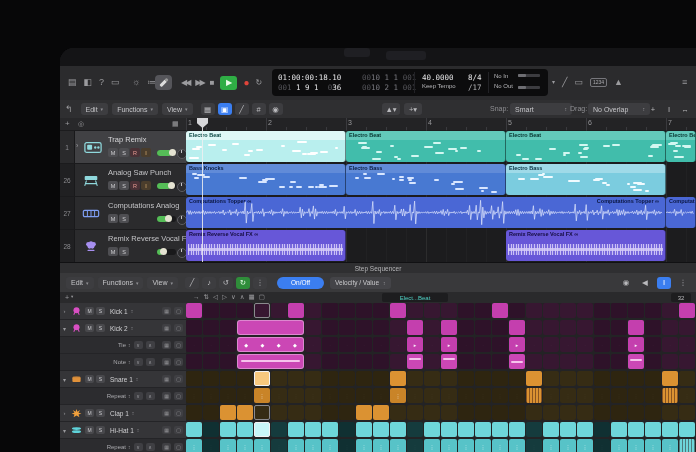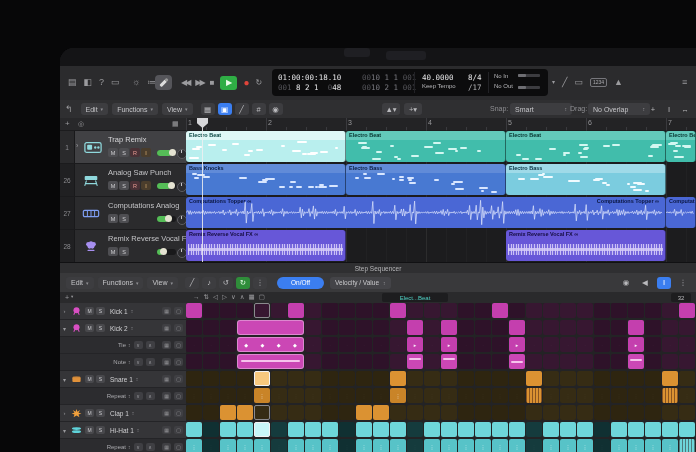--- a/index.html
+++ b/index.html
@@ -118,21 +118,21 @@
       <div class="abs transport" style="left:121px;top:0;height:33px" id="transport">
           <span class="iconbtn tbtn" style="letter-spacing: -2px;">◀◀</span>
           <span class="iconbtn tbtn" style="letter-spacing: -2px;">▶▶</span>
           <span class="iconbtn tbtn" style="letter-spacing: 0px;">■</span>
           <span class="playbtn">▶</span>
           <span class="iconbtn recbtn">●</span>
           <span class="iconbtn tbtn" style="letter-spacing: 0px;">↻</span>
         </div>
       <div class="abs lcd">
         <span class="row1" style="left:6px">01:00:00:18.10</span>
-        <span class="row2" style="left:6px"><span class="dim">001</span> <span>8 2 1</span>&nbsp;&nbsp;<span class="dim">0</span><span>48</span></span>
+        <span class="row2" style="left:6px"><span class="dim">001</span> <span>1 9 1</span>&nbsp;&nbsp;<span class="dim">0</span><span>36</span></span>
         <span class="row1 dim" style="left:90px"><span>00</span><span style="color:#7a7a80">10 1 1</span> <span>001</span></span>
         <span class="row2 dim" style="left:90px"><span>00</span><span style="color:#7a7a80">10 2 1</span> <span>001</span></span>
         <div class="lcddiv" style="left:142px"></div>
         <span class="row1" style="left:150px">40.0000</span>
         <span class="row2 lcdsmall" style="left:150px">Keep Tempo</span>
         <span class="row1" style="left:196px">8/4</span>
         <span class="row2" style="left:196px;color:#b7b7ba">/17</span>
         <div class="lcddiv" style="left:216px"></div>
         <span class="row1 lcdsmall" style="left:222px">No In</span>
         <span class="row2 lcdsmall" style="left:222px">No Out</span>

